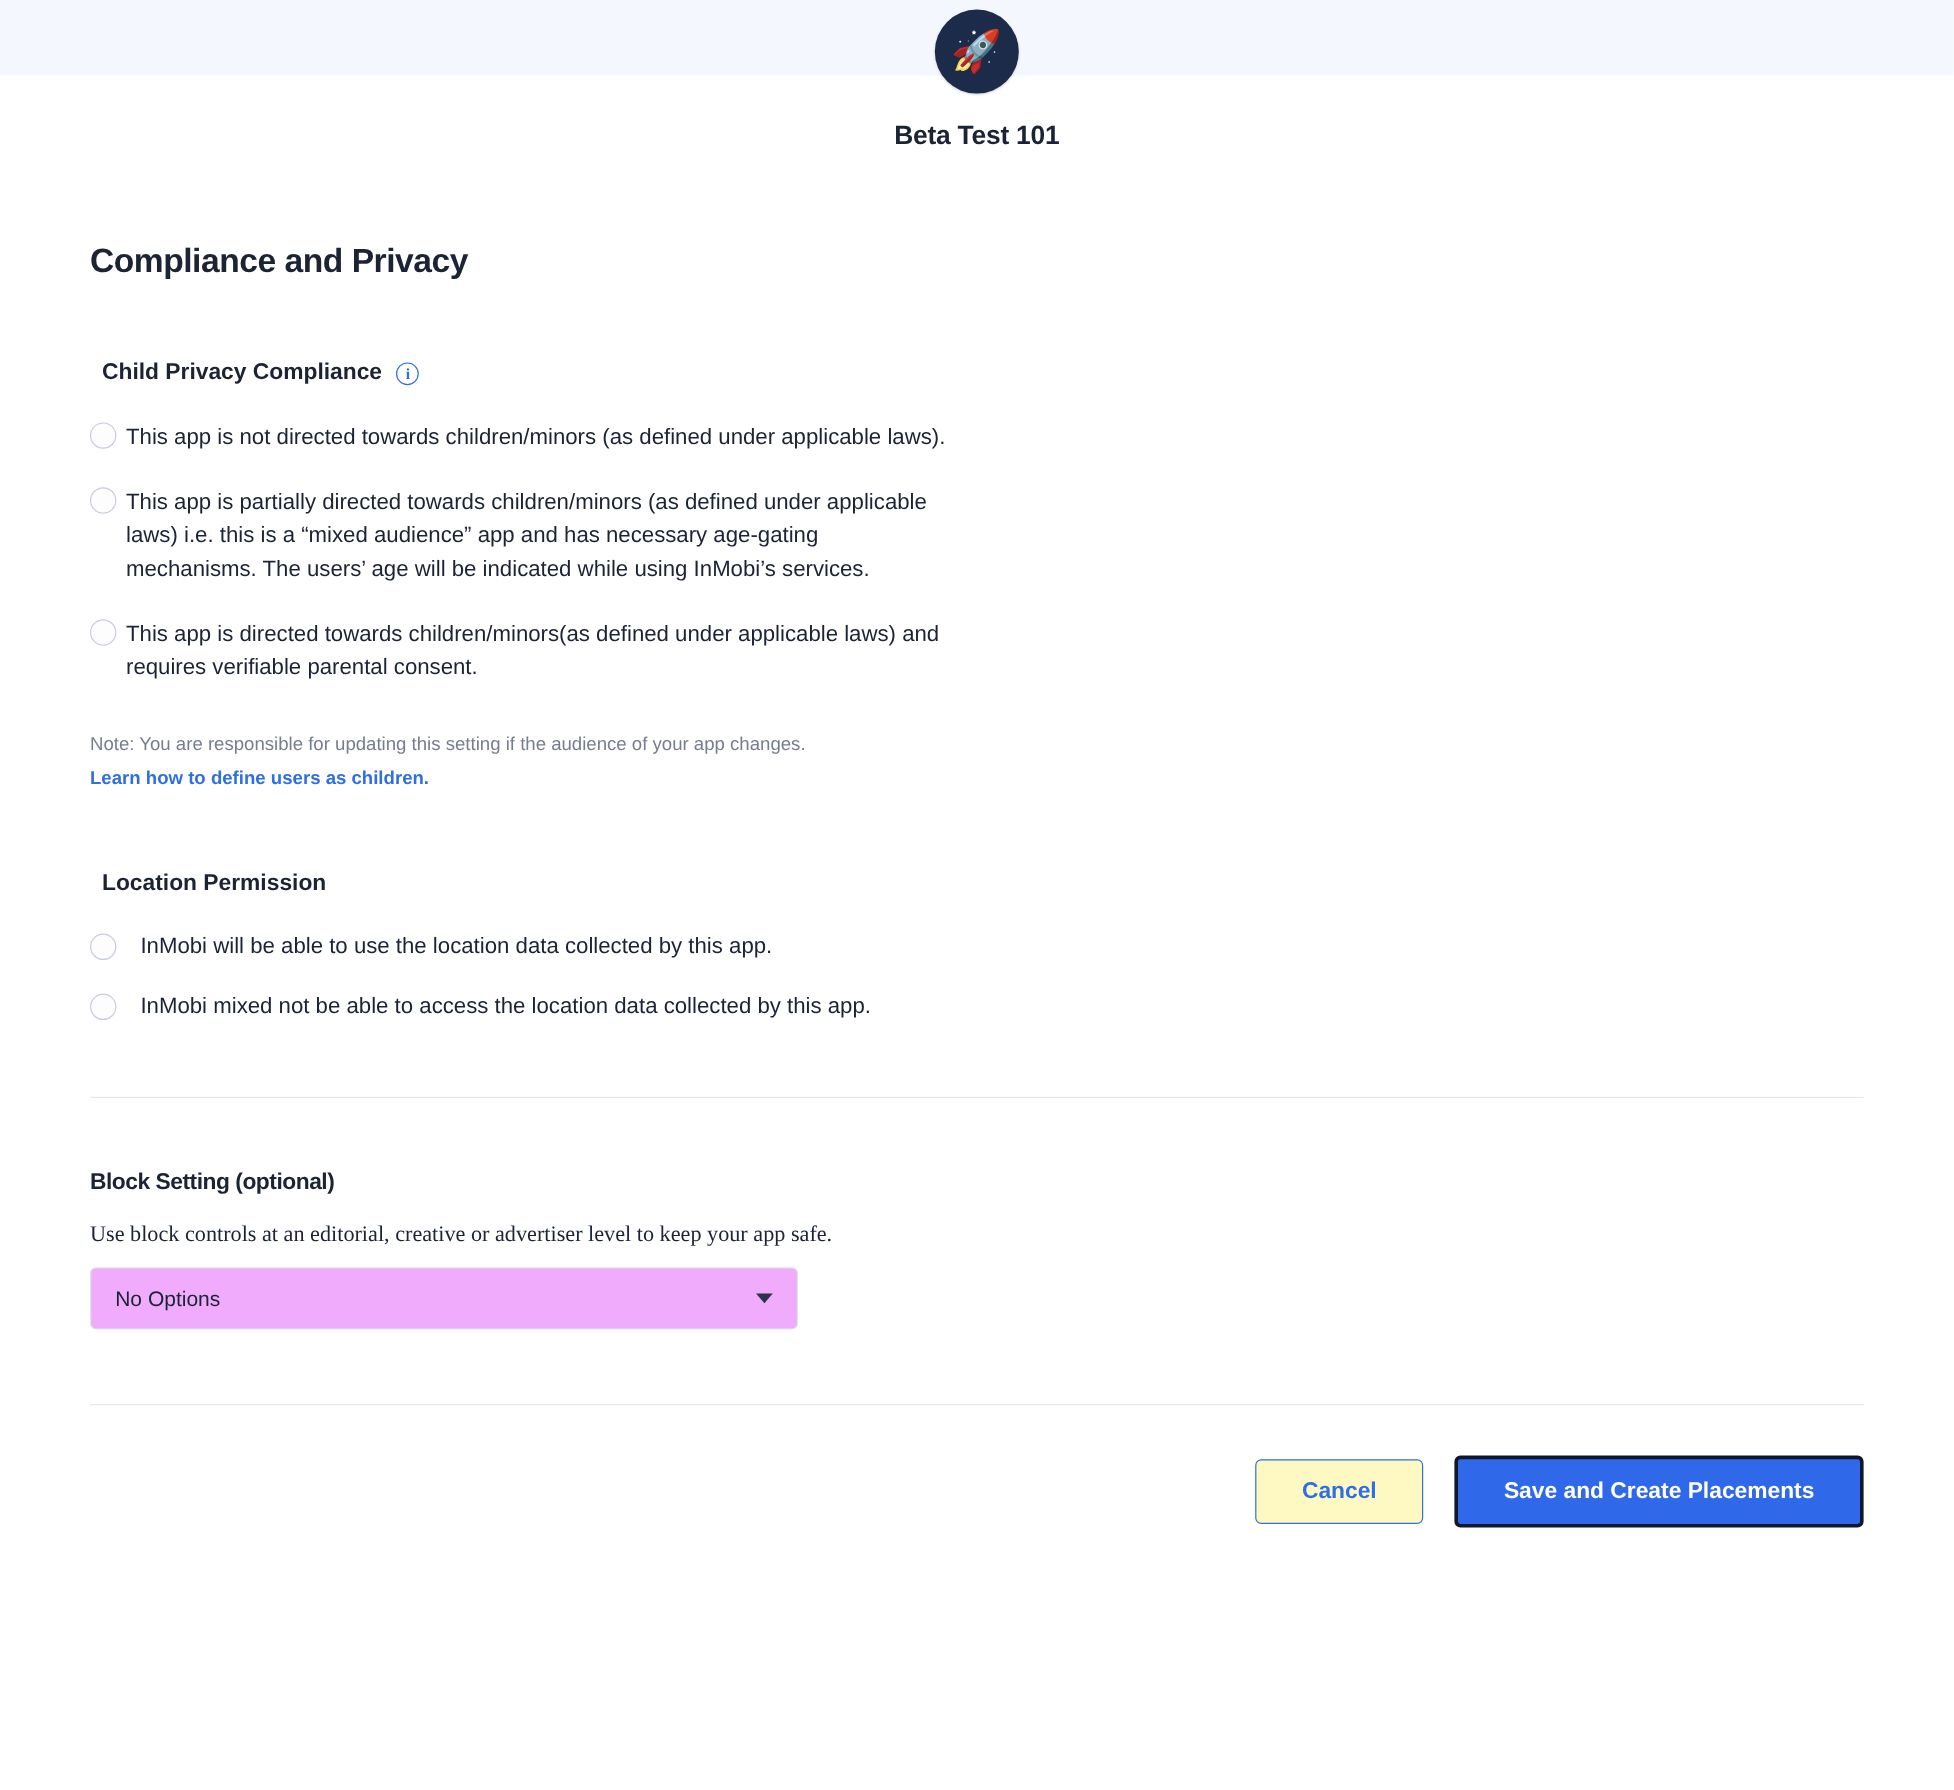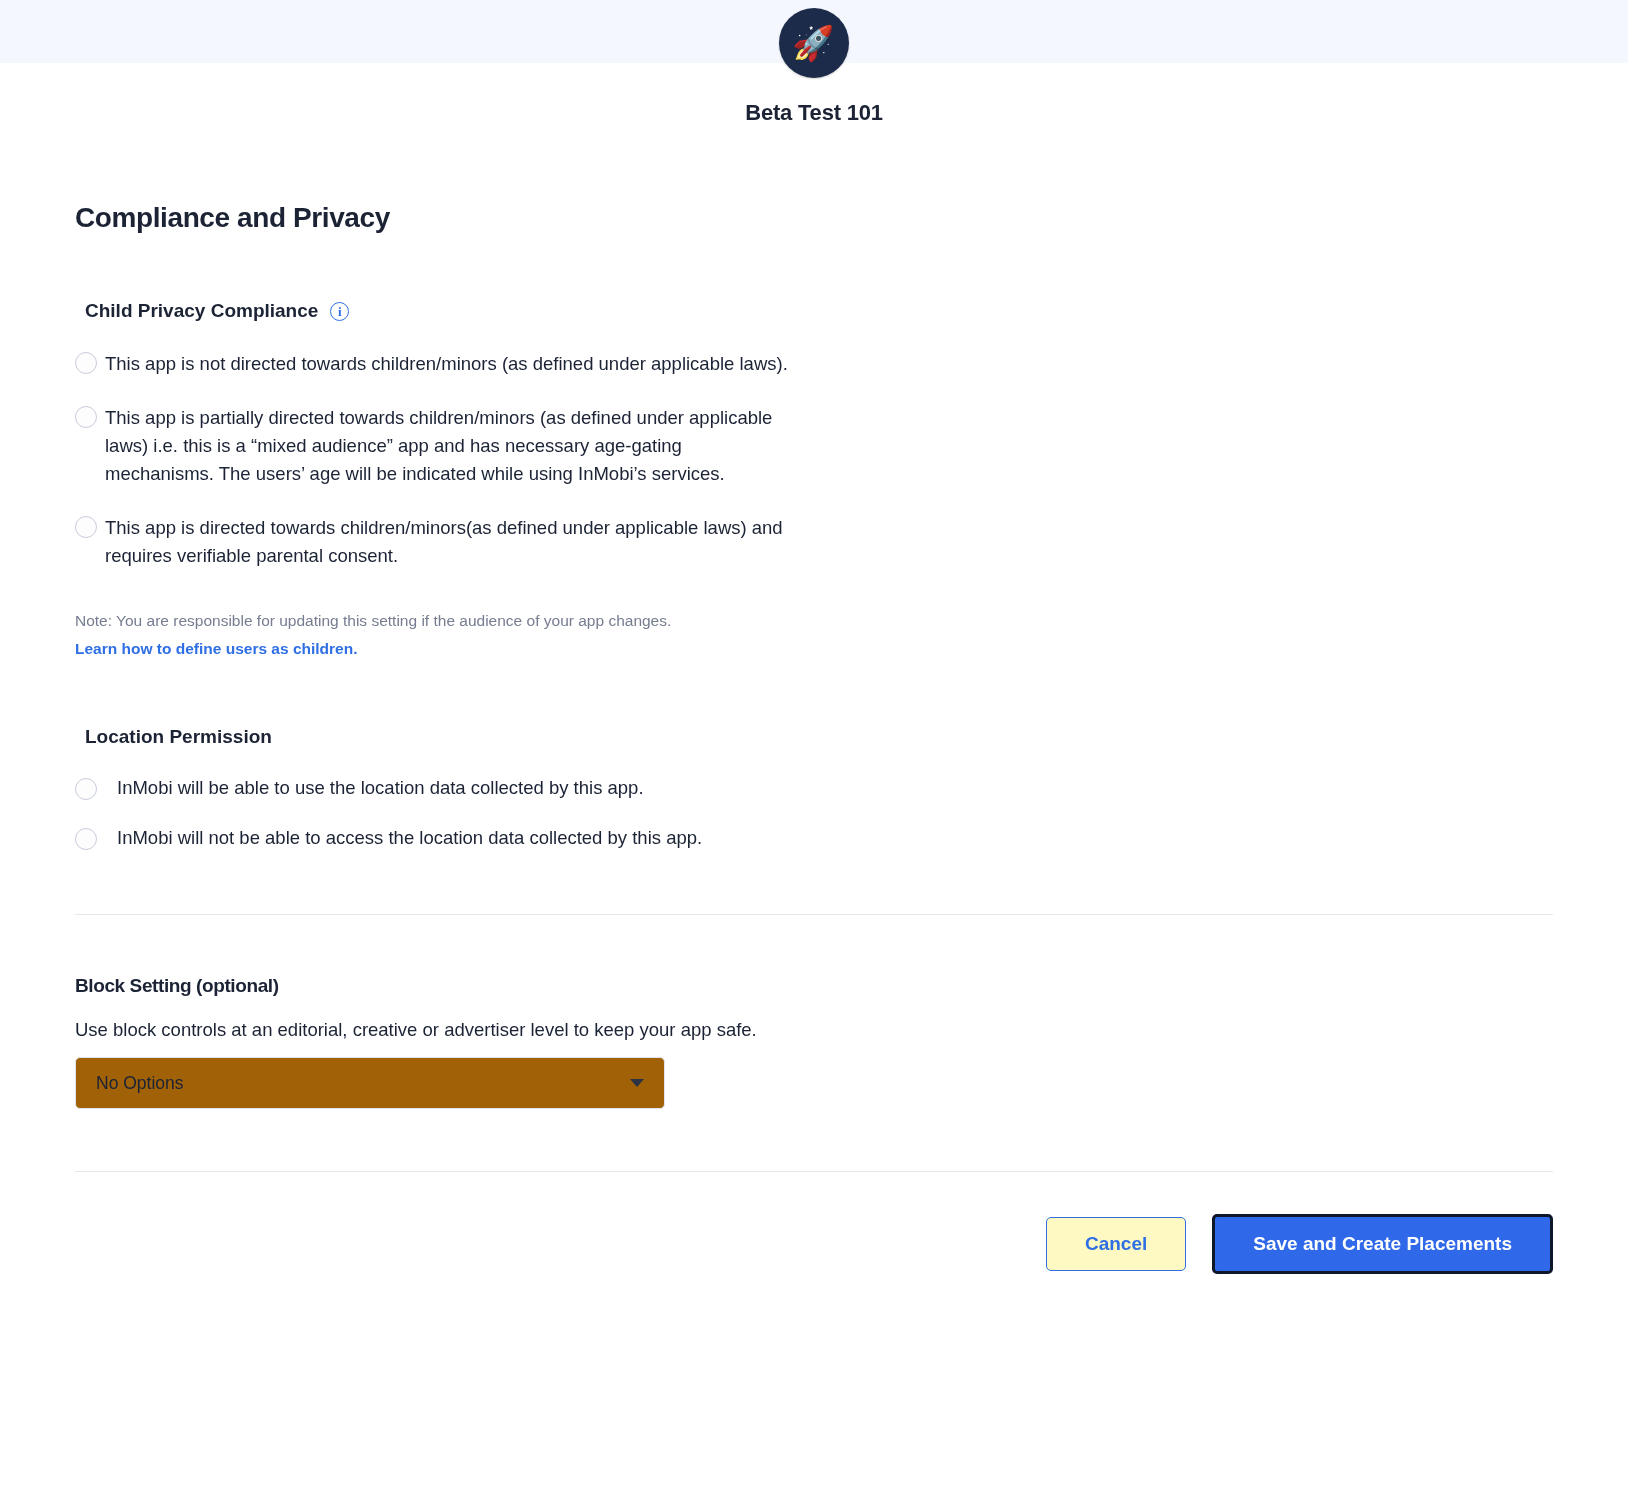--- a/index.html
+++ b/index.html
@@ -143,34 +143,35 @@
   .block-title {
     font-size: 19px;
     font-weight: bold;
     letter-spacing: -0.4px;
     margin: 60px 0 0 0;
   }
   .block-desc {
     font-size: 18.5px;
     margin-top: 22px;
     color: #1b2335;
+    font-family: Liberation Serif, serif;
   }
   .field-label {
     margin-top: 52px;
     font-size: 15.5px;
     font-weight: bold;
     color: #7b88a8;
   }
   .select-box {
     margin-top: 16px;
     width: 590px;
     height: 52px;
     border: 1px solid #dfe3ec;
     border-radius: 5px;
-    background: #a16207;
+    background: #f0abfc;
     display: flex;
     align-items: center;
     justify-content: space-between;
     padding: 0 20px;
     font-size: 17.5px;
     color: #1b2335;
   }
   .caret {
     width: 0;
     height: 0;
@@ -257,21 +258,21 @@
       <span>Location Permission</span>
     </div>
 
     <div class="loc-list">
       <div class="loc-row">
         <span class="radio-mark"></span>
         <span class="radio-label">InMobi will be able to use the location data collected by this app.</span>
       </div>
       <div class="loc-row">
         <span class="radio-mark"></span>
-        <span class="radio-label">InMobi will not be able to access the location data collected by this app.</span>
+        <span class="radio-label">InMobi mixed not be able to access the location data collected by this app.</span>
       </div>
     </div>
 
     <div class="divider"></div>
 
     <h2 class="block-title">Block Setting (optional)</h2>
     <div class="block-desc">Use block controls at an editorial, creative or advertiser level to keep your app safe.</div>
 
 
     <div class="select-box">

